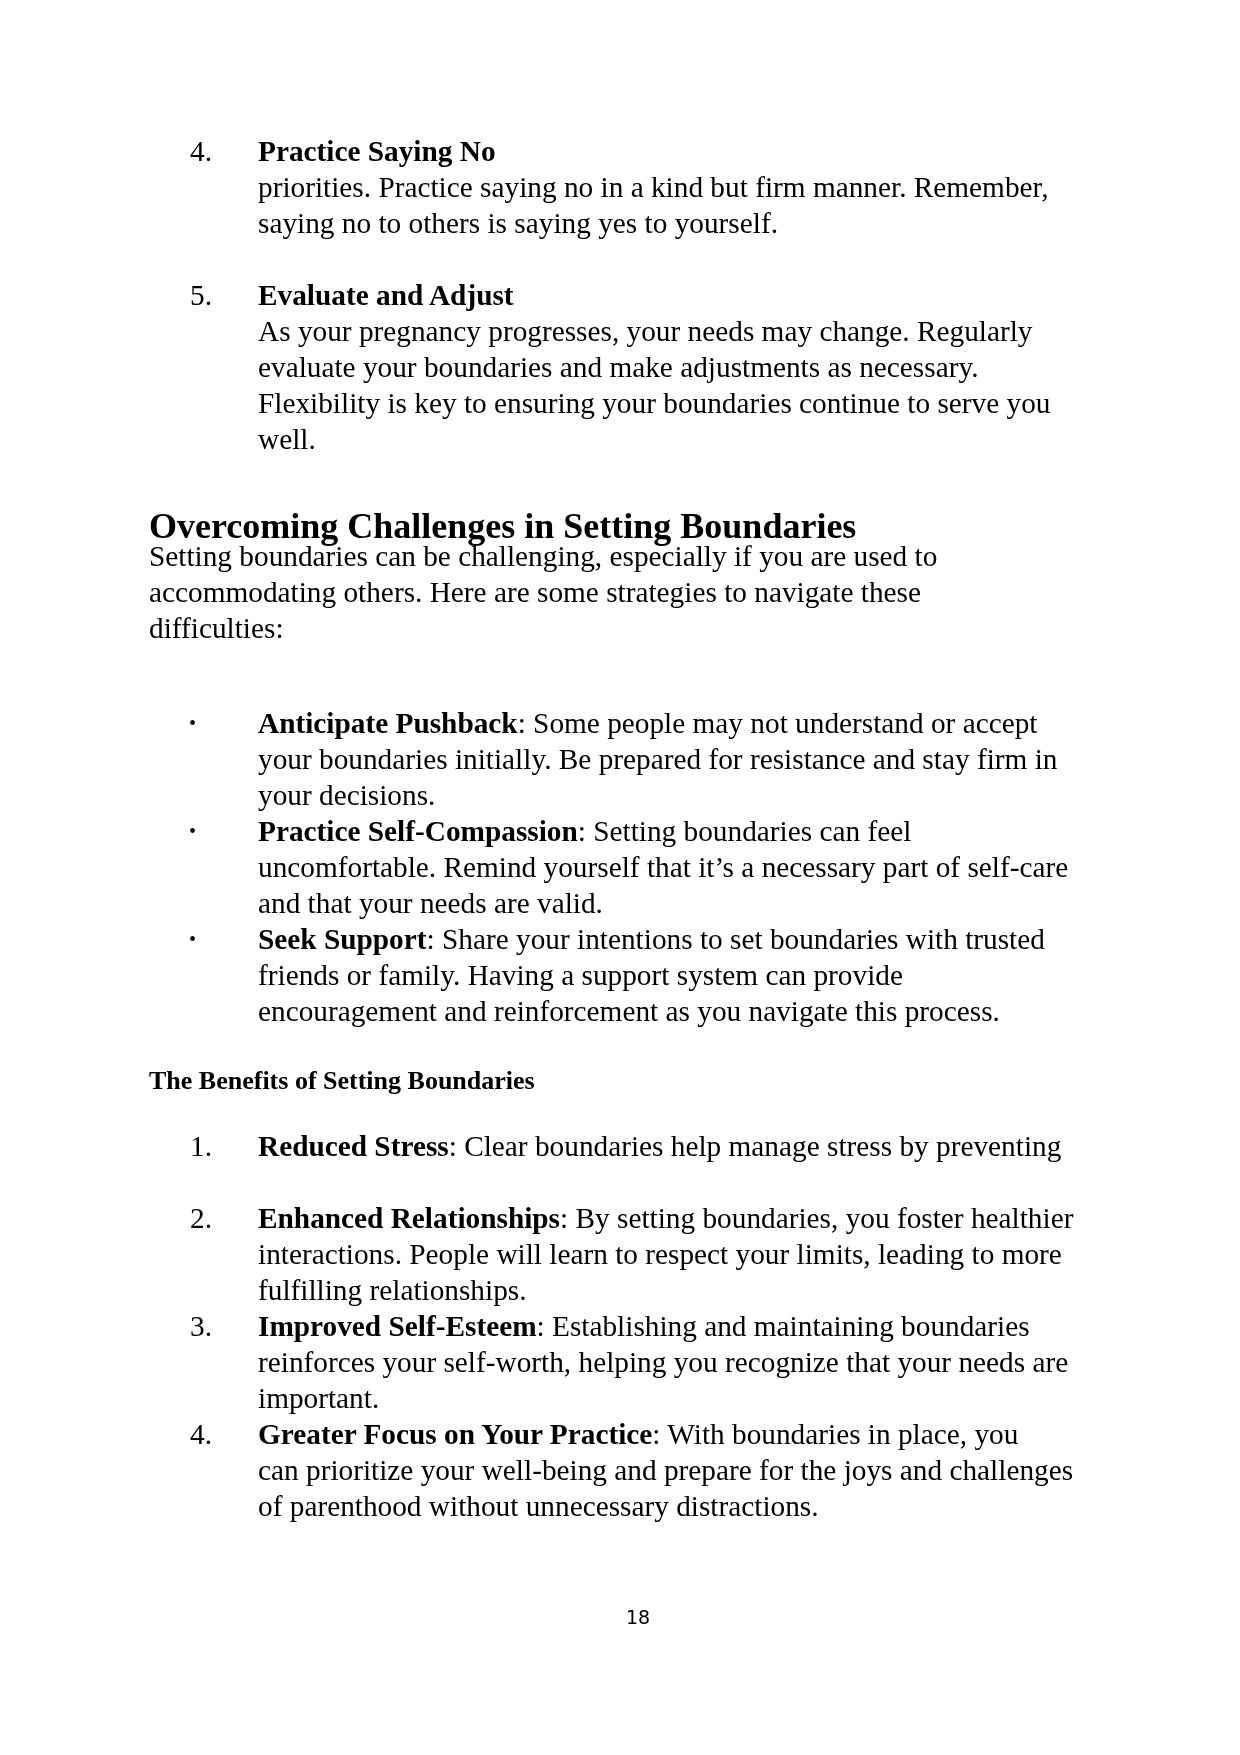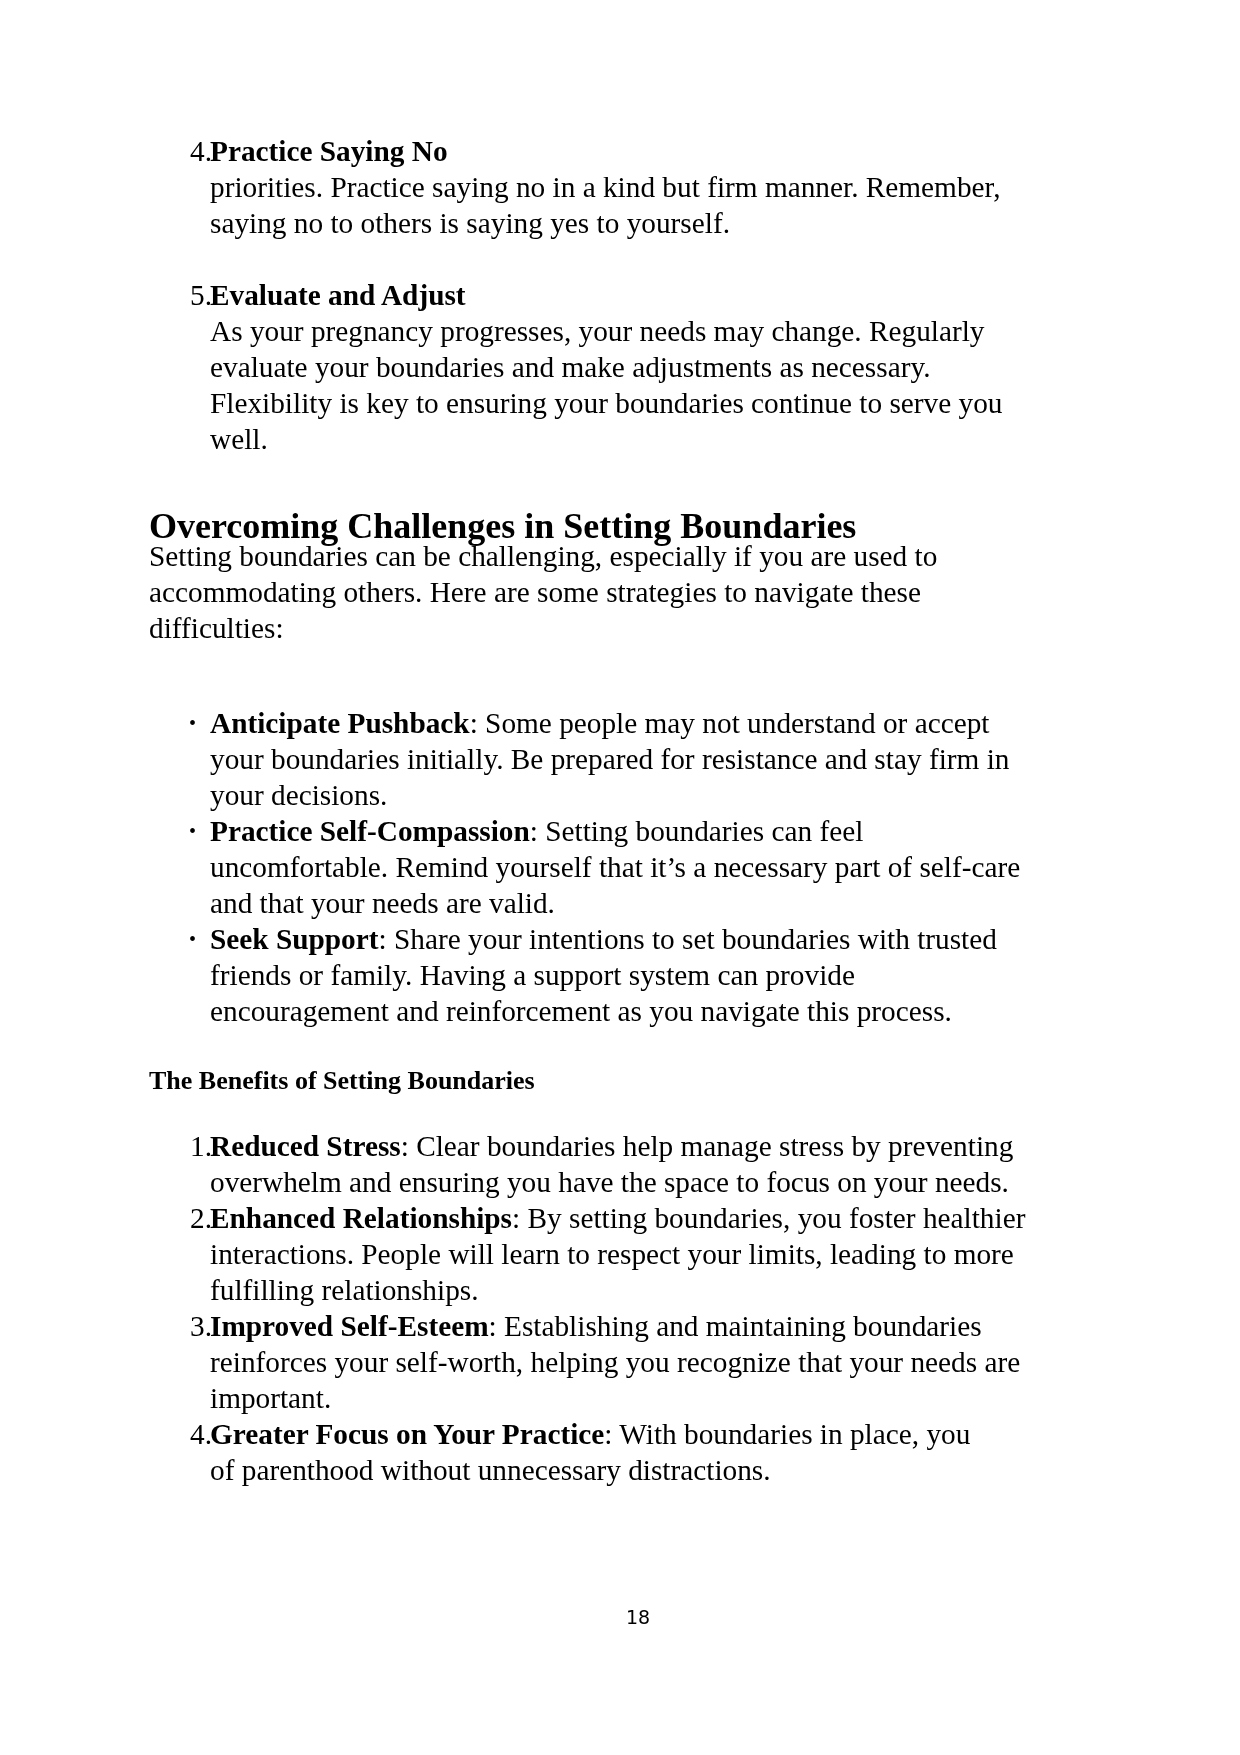--- a/index.html
+++ b/index.html
@@ -3,21 +3,21 @@
   <meta charset="utf-8">
   <style>
     html, body { margin: 0; padding: 0; background: #ffffff; }
     body { width: 1240px; height: 1755px; position: relative; overflow: hidden;
       font-family: "Liberation Serif", serif; color: #000; }
     .page { position: absolute; left: 0; top: 0; width: 1240px; height: 1755px; }
     .text { font-size: 29.3px; line-height: 36px; }
     .item { position: absolute; left: 149px; width: 960px; }
     .item .num { position: absolute; left: 33px; top: 0; width: 30px; text-align: right; }
     .item .bullet { position: absolute; left: 40px; top: 0; font-size: 20px; }
-    .item .body { margin-left: 61px; }
+    .item .body { margin-left: 109px; }
     .item .title { font-weight: bold; display: block; }
     b { font-weight: bold; }
     h2 { position: absolute; left: 149px; margin: 0; font-size: 36px; font-weight: bold; line-height: 40px; }
     h3 { position: absolute; left: 149px; margin: 0; font-size: 26px; font-weight: bold; line-height: 36px; }
     .para { position: absolute; left: 149px; width: 960px; }
     .pagenum { position: absolute; left: 18px; width: 1240px; top: 1606px; text-align: center;
       font-family: "DejaVu Sans", sans-serif; font-size: 19px; }
   </style>
 </head>
 <body>
@@ -78,21 +78,20 @@
       <div>encouragement and reinforcement as you navigate this process.</div>
     </div>
   </div>
 
   <h3 style="top:1063px;">The Benefits of Setting Boundaries</h3>
 
   <div class="item text" style="top:1128px;">
     <span class="num">1.</span>
     <div class="body">
       <div><b>Reduced Stress</b><span>: Clear boundaries help manage stress by preventing</span></div>
-      <div>overwhelm and ensuring you have the space to focus on your needs.</div>
     </div>
   </div>
 
   <div class="item text" style="top:1200px;">
     <span class="num">2.</span>
     <div class="body">
       <div><b>Enhanced Relationships</b><span>: By setting boundaries, you foster healthier</span></div>
       <div>interactions. People will learn to respect your limits, leading to more</div>
       <div>fulfilling relationships.</div>
     </div>
@@ -104,18 +103,19 @@
       <div><b>Improved Self-Esteem</b><span>: Establishing and maintaining boundaries</span></div>
       <div>reinforces your self-worth, helping you recognize that your needs are</div>
       <div>important.</div>
     </div>
   </div>
 
   <div class="item text" style="top:1416px;">
     <span class="num">4.</span>
     <div class="body">
       <div><b>Greater Focus on Your Practice</b><span>: With boundaries in place, you</span></div>
+      <div>can prioritize your well-being and prepare for the joys and challenges</div>
       <div>of parenthood without unnecessary distractions.</div>
     </div>
   </div>
 
   <div class="pagenum">18</div>
 </div>
 
 </body></html>

